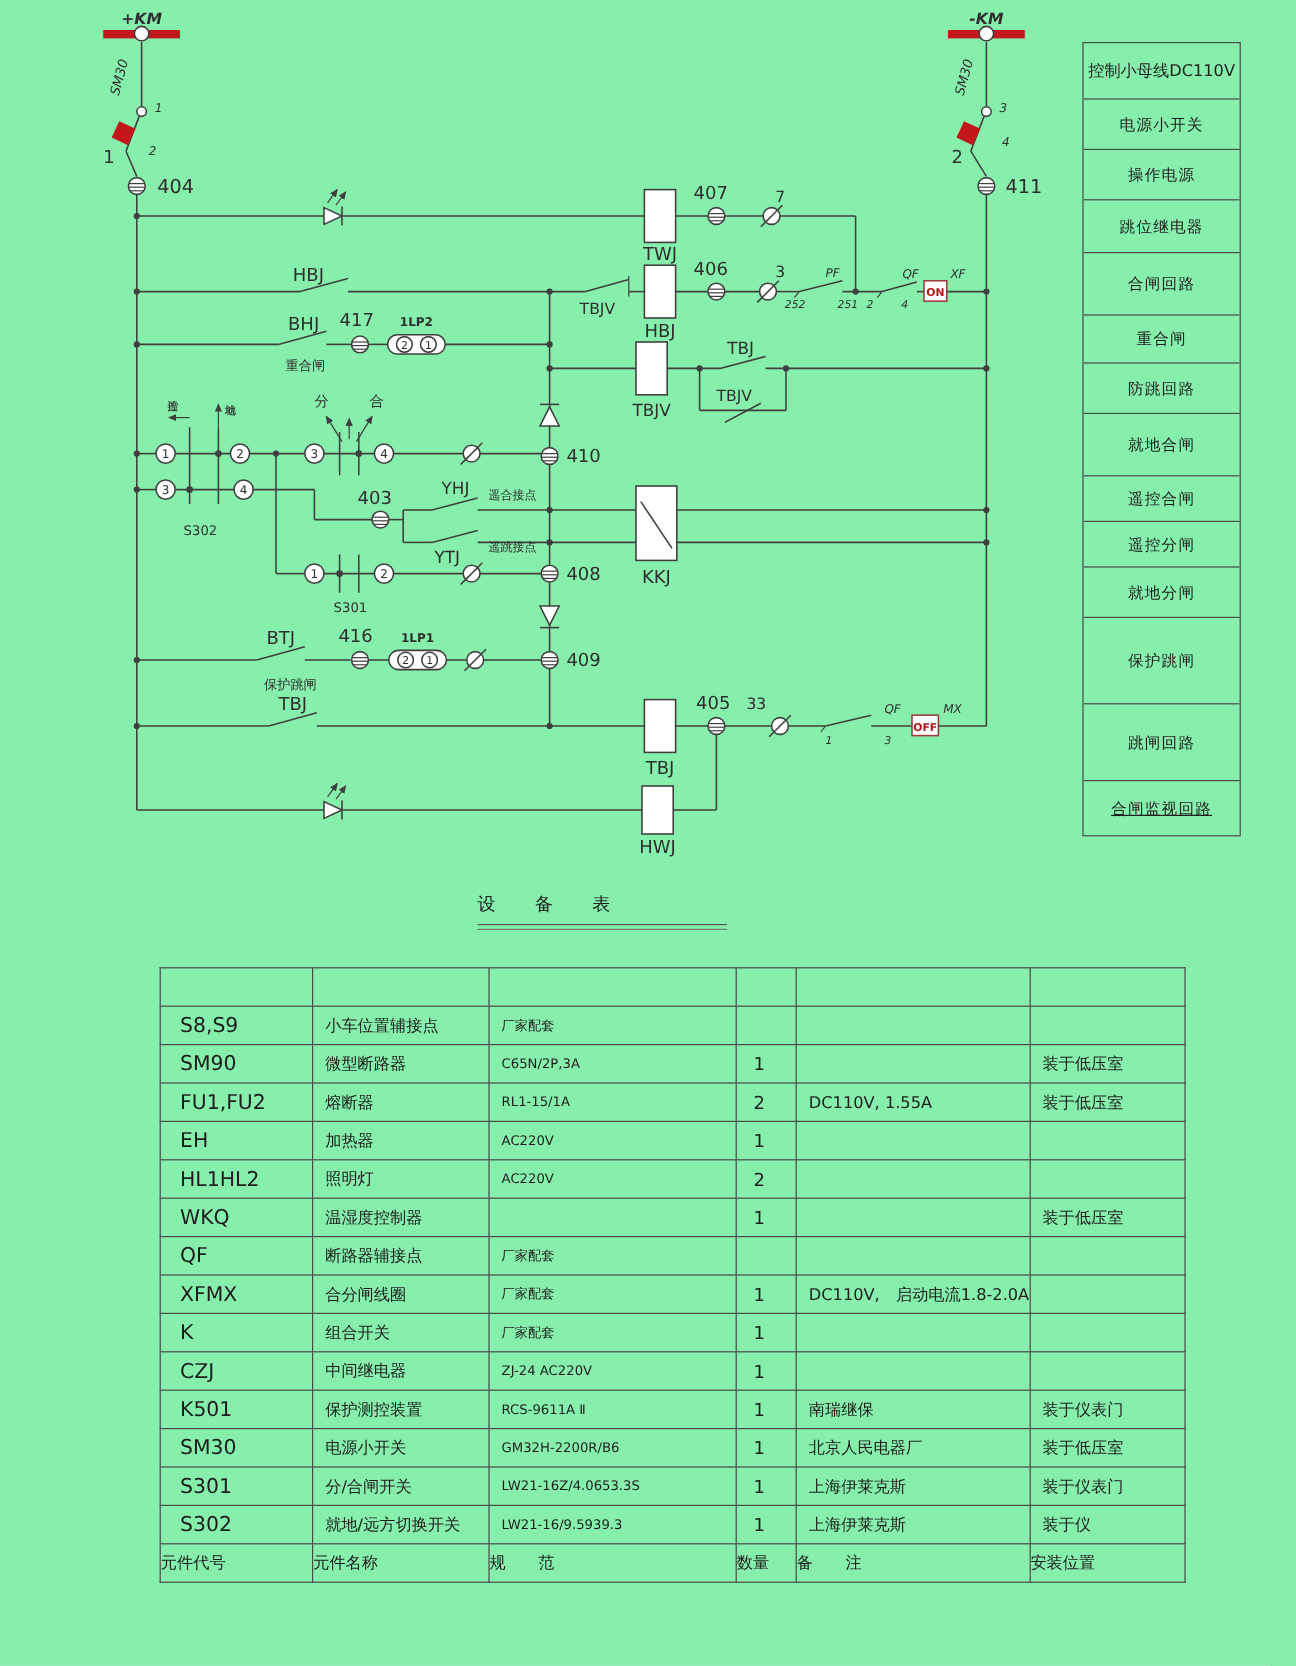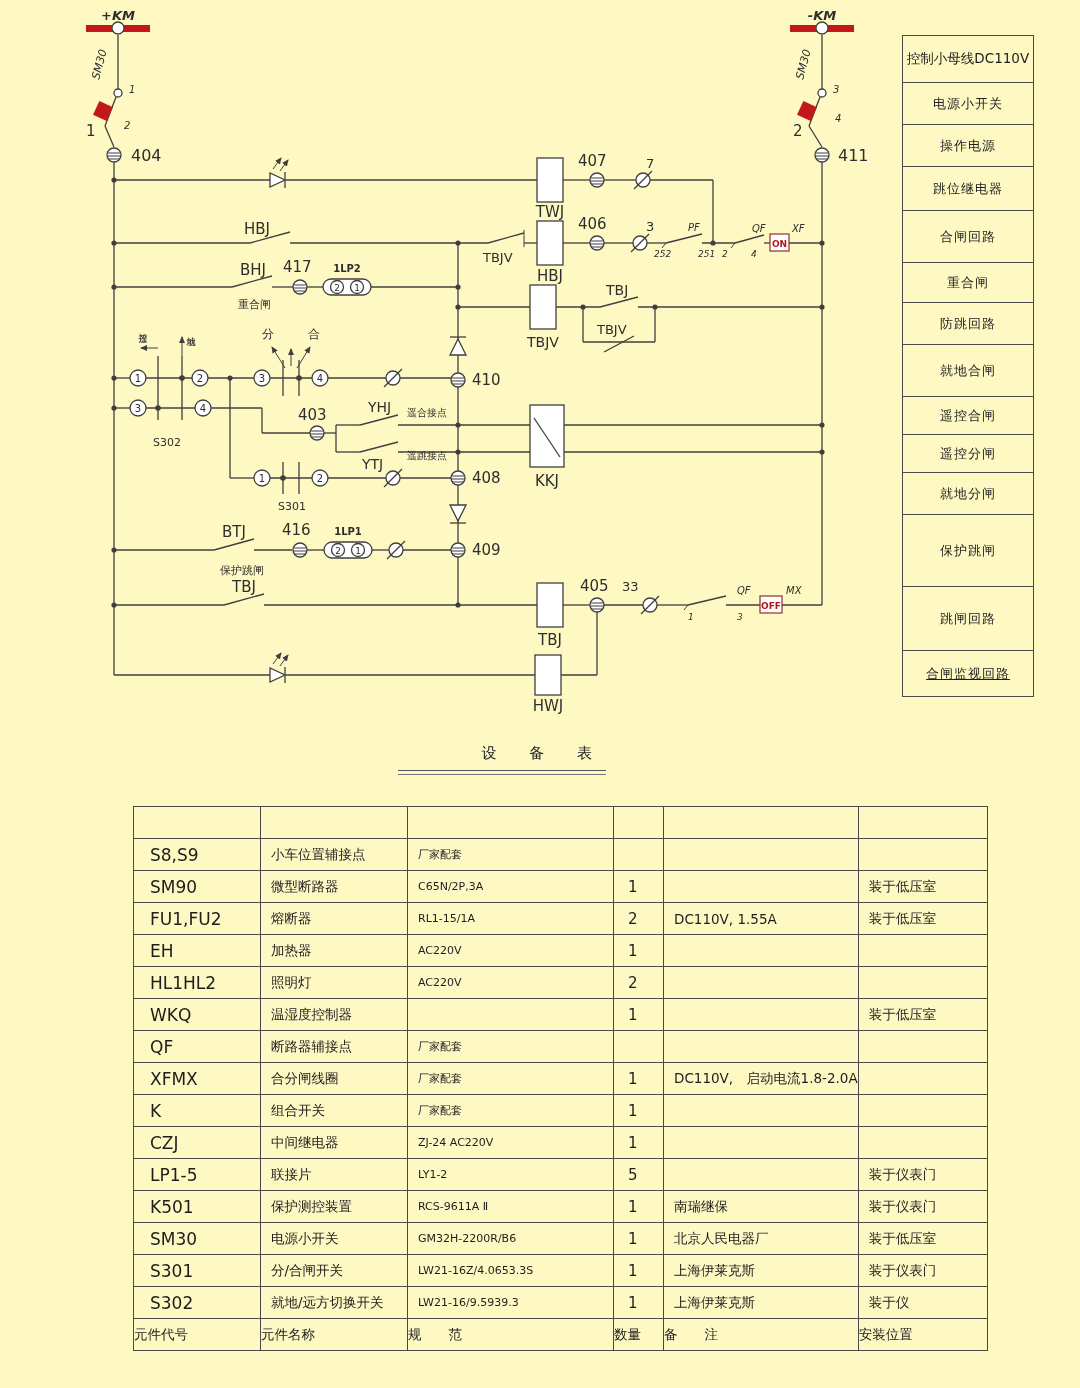--- a/index.html
+++ b/index.html
@@ -1,34 +1,34 @@
 <!DOCTYPE html>
 <html><head>
 <meta charset="utf-8">
 <style>
   html,body{margin:0;padding:0;}
   body{width:1080px;height:1388px;background:#eee;}
-  .canvas{position:relative;width:1080px;height:1388px;background:#fef9c3;overflow:hidden;
+  .canvas{position:relative;width:1080px;height:1388px;background:#86efac;overflow:hidden;
           font-family:"DejaVu Sans","Liberation Sans",sans-serif;color:#2e2e2e;}
   svg text{font-family:"DejaVu Sans","Liberation Sans",sans-serif;fill:#2e2e2e;}
   .ln{stroke:#3f3f3f;stroke-width:1.3;fill:none;}
   .thin{stroke:#3f3f3f;stroke-width:1;fill:none;}
   .sym{fill:#ffffff;stroke:#3f3f3f;stroke-width:1.3;}
   .dotj{fill:#3f3f3f;stroke:none;}
   .redfill{fill:#c2181b;stroke:none;}
   .redtxt{fill:#b01818;font-weight:bold;}
   .vtext{writing-mode:vertical-rl;}
   
   .legend{position:absolute;left:858px;top:35px;width:130px;border:1.4px solid #4a4a4a;background:transparent;margin-left:44px;}
   .legend-row{box-sizing:border-box;border-bottom:1.2px solid #4a4a4a;display:flex;align-items:center;justify-content:center;
               font-size:13px;letter-spacing:1px;color:#1e1e1e;text-align:center;}
   .legend-row:last-child{border-bottom:none;}
   .legend-row.first{font-size:13.5px;letter-spacing:0;}
   
-  .tbl-title{position:absolute;left:398px;top:744px;width:208px;text-align:right;}
+  .tbl-title{position:absolute;left:398px;top:744px;width:208px;text-align:left;}
   .tbl-title .t{font-size:15px;letter-spacing:14px;color:#1d1d1d;}
   .tbl-title .dbl{margin-top:7px;height:3px;border-top:1.6px solid #555;border-bottom:1.4px solid #777;}
   
   .devtable{position:absolute;left:133px;top:806px;border-collapse:collapse;table-layout:fixed;background:transparent;}
   .devtable td{border:1.1px solid #4a4a4a;height:31px;padding:0 0 0 10px;overflow:visible;white-space:nowrap;
                font-size:13.5px;color:#1d1d1d;}
   .devtable tr td.c0{font-size:17px;padding-left:16px;}
   .devtable tr td.c2{font-size:11px;padding-left:10px;}
   .devtable tr td.c3{font-size:15px;padding-left:14px;}
   .devtable tr.foot td{text-align:left;padding-left:0;font-size:13.5px;}
@@ -484,28 +484,20 @@
         </tr>
         <tr>
           <td class="c0">CZJ</td>
           <td class="c1">中间继电器</td>
           <td class="c2">ZJ-24 AC220V</td>
           <td class="c3">1</td>
           <td class="c4"></td>
           <td class="c5"></td>
         </tr>
         <tr>
-          <td class="c0">LP1-5</td>
-          <td class="c1">联接片</td>
-          <td class="c2">LY1-2</td>
-          <td class="c3">5</td>
-          <td class="c4"></td>
-          <td class="c5">装于仪表门</td>
-        </tr>
-        <tr>
           <td class="c0">K501</td>
           <td class="c1">保护测控装置</td>
           <td class="c2">RCS-9611A Ⅱ</td>
           <td class="c3">1</td>
           <td class="c4">南瑞继保</td>
           <td class="c5">装于仪表门</td>
         </tr>
         <tr>
           <td class="c0">SM30</td>
           <td class="c1">电源小开关</td>

